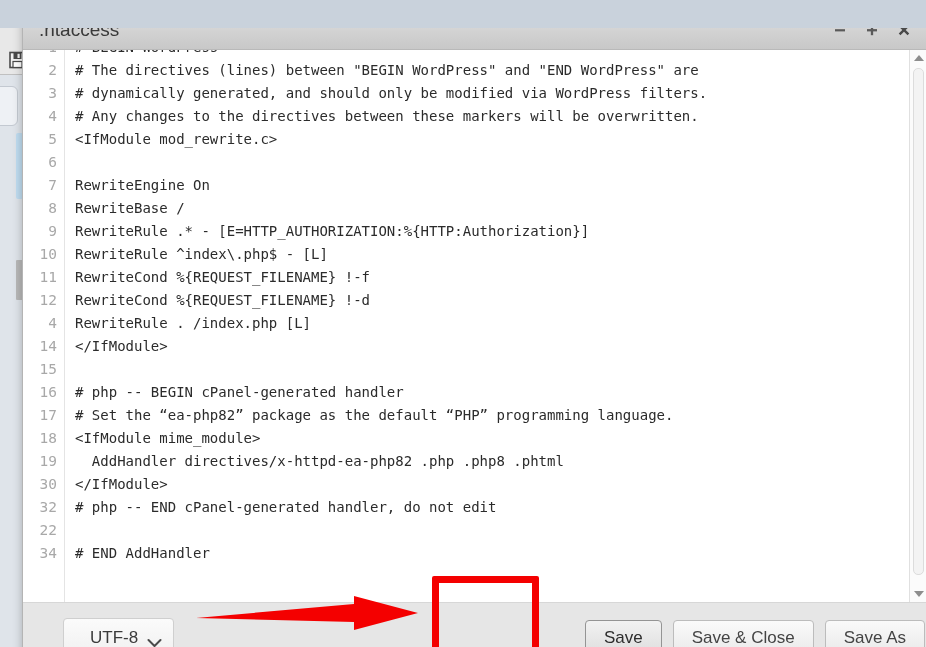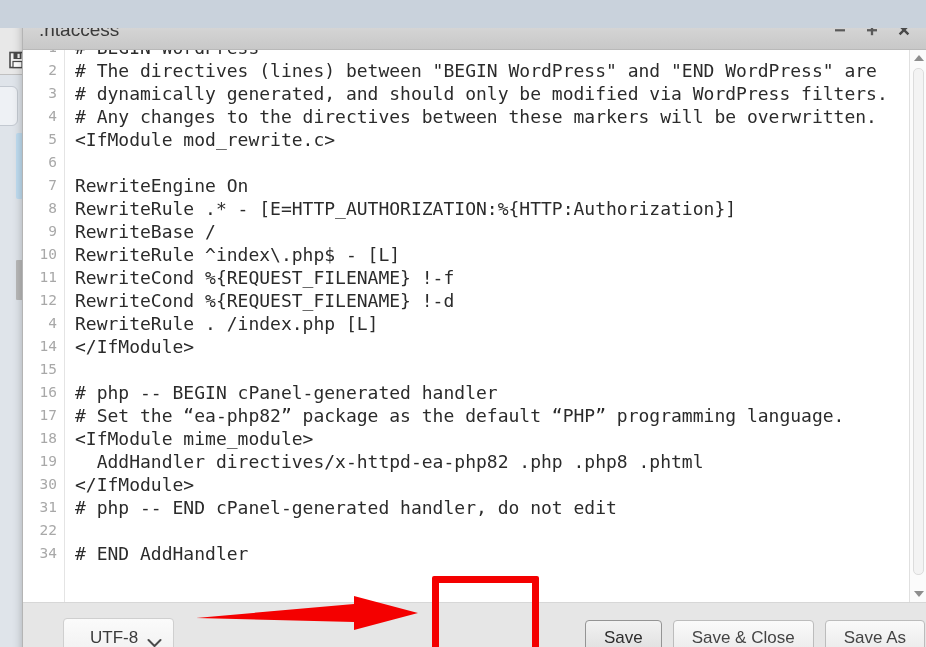--- a/index.html
+++ b/index.html
@@ -165,21 +165,21 @@
     flex: 1 1 auto;
     padding-top: 2px;
     padding-left: 10px;
     overflow: hidden;
     box-sizing: border-box;
   }
   .code .cl {
     height: 23px;
     line-height: 23px;
     font-family: "DejaVu Sans Mono", monospace;
-    font-size: 18px;
+    font-size: 14px;
     color: #2b2b2b;
     white-space: pre;
   }
 
   
   .vscroll {
     flex: 0 0 17px;
     background: #fbfbfb;
     border-left: 1px solid #e0e0e0;
     position: relative;
@@ -365,34 +365,34 @@
             <div class="ln">11</div>
             <div class="ln">12</div>
             <div class="ln">4</div>
             <div class="ln">14</div>
             <div class="ln">15</div>
             <div class="ln">16</div>
             <div class="ln">17</div>
             <div class="ln">18</div>
             <div class="ln">19</div>
             <div class="ln">30</div>
-            <div class="ln">31</div>
+            <div class="ln">32</div>
             <div class="ln">22</div>
             <div class="ln">34</div>
           </div>
         <div class="code" style="margin-top: -16px;">
             <div class="cl"># BEGIN WordPress</div>
             <div class="cl"># The directives (lines) between "BEGIN WordPress" and "END WordPress" are</div>
             <div class="cl"># dynamically generated, and should only be modified via WordPress filters.</div>
             <div class="cl"># Any changes to the directives between these markers will be overwritten.</div>
             <div class="cl">&lt;IfModule mod_rewrite.c&gt;</div>
             <div class="cl"></div>
             <div class="cl">RewriteEngine On</div>
+            <div class="cl">RewriteBase /</div>
             <div class="cl">RewriteRule .* - [E=HTTP_AUTHORIZATION:%{HTTP:Authorization}]</div>
-            <div class="cl">RewriteBase /</div>
             <div class="cl">RewriteRule ^index\.php$ - [L]</div>
             <div class="cl">RewriteCond %{REQUEST_FILENAME} !-f</div>
             <div class="cl">RewriteCond %{REQUEST_FILENAME} !-d</div>
             <div class="cl">RewriteRule . /index.php [L]</div>
             <div class="cl">&lt;/IfModule&gt;</div>
             <div class="cl"></div>
             <div class="cl"># php -- BEGIN cPanel-generated handler</div>
             <div class="cl"># Set the “ea-php82” package as the default “PHP” programming language.</div>
             <div class="cl">&lt;IfModule mime_module&gt;</div>
             <div class="cl">  AddHandler directives/x-httpd-ea-php82 .php .php8 .phtml</div>

